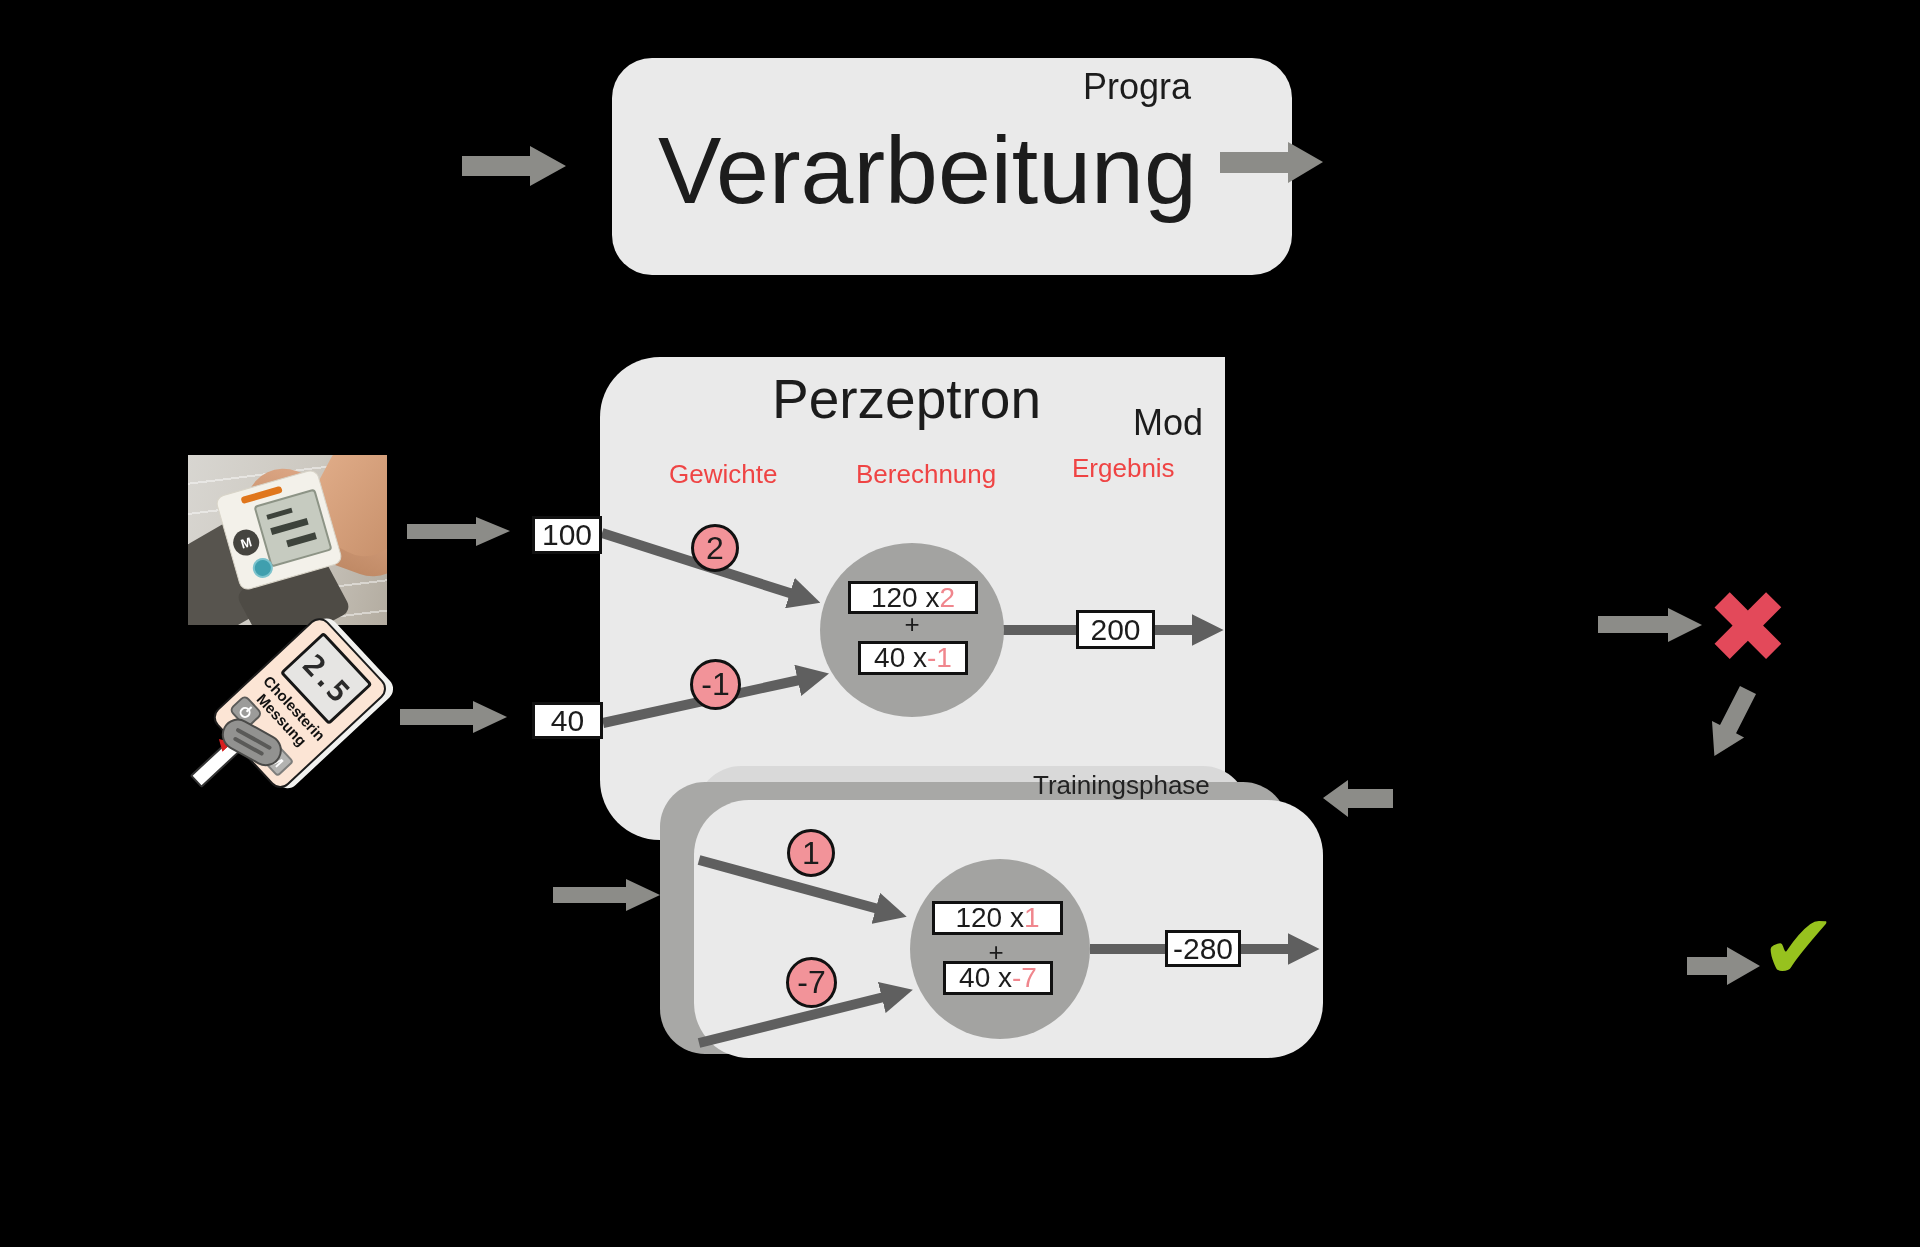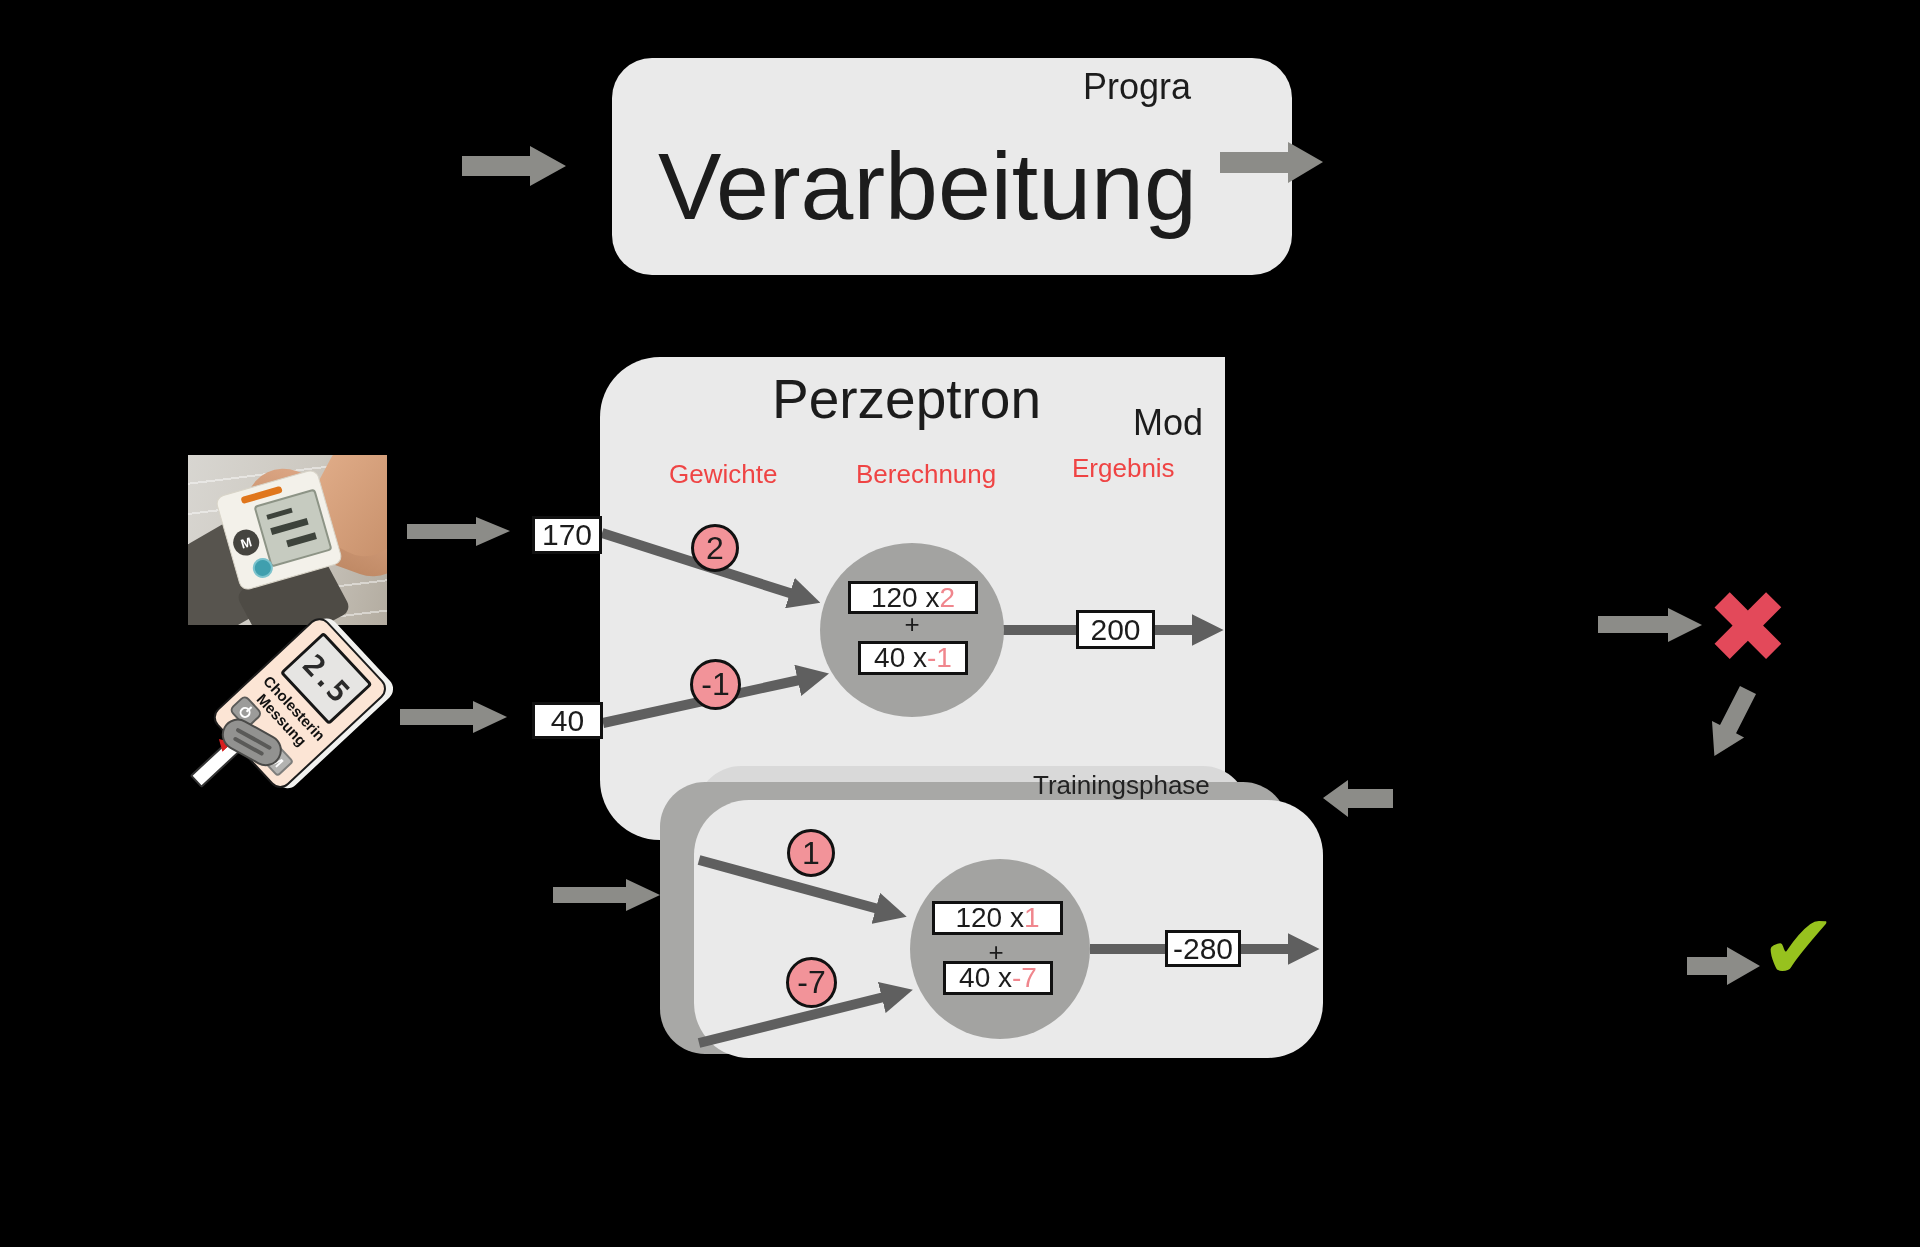--- a/index.html
+++ b/index.html
@@ -30,21 +30,21 @@
   .chol-label{position:absolute;left:2px;width:100px;text-align:center;font-size:15px;font-weight:600;color:#111;line-height:1.1;}
 </style>
 </head>
 <body>
 
 <div id="stage">
 
   <div class="clipwrap" style="left:612px;top:58px;width:691px;height:217px;">
     <div class="card" style="left:0;top:0;width:680px;height:217px;border-radius:40px;"></div>
     <div class="abs" style="left:471px;top:8px;font-size:36px;white-space:nowrap;">Progra</div>
-    <div class="abs" style="left:46px;top:74px;font-size:95px;white-space:nowrap;">Verarbeitung</div>
+    <div class="abs" style="left:46px;top:58px;font-size:95px;white-space:nowrap;">Verarbeitung</div>
   </div>
 
   <div class="clipwrap" style="left:600px;top:357px;width:625px;height:483px;">
     <div class="card" style="left:0;top:0;width:700px;height:483px;border-radius:60px;"></div>
     <svg width="625" height="483" viewBox="0 0 625 483">
       <defs>
         <marker id="mh" viewBox="0 0 10 10" refX="2" refY="5" markerWidth="3.2" markerHeight="3.2" orient="auto">
           <path d="M0,0 L10,5 L0,10 Z" fill="#5f5f5f"></path>
         </marker>
       </defs>
@@ -69,21 +69,21 @@
         <span class="pinknum">2</span>
     </div>
     <div class="abs" style="left:294px;top:252px;width:36px;text-align:center;font-size:26px;">+</div>
     <div class="whitebox" style="left:258px;top:284px;width:110px;height:34px;font-size:28px;">
       <span>40 x </span>
         <span class="pinknum">-1</span>
     </div>
     <div class="whitebox" style="left:476px;top:253px;width:79px;height:39px;font-size:30px;">200</div>
   </div>
 
-  <div class="whitebox" style="left:532px;top:516px;width:70px;height:38px;font-size:30px;">170</div>
+  <div class="whitebox" style="left:532px;top:516px;width:70px;height:38px;font-size:30px;">100</div>
   <div class="whitebox" style="left:532px;top:702px;width:71px;height:37px;font-size:30px;">40</div>
 
   <div class="abs" style="left:696px;top:766px;width:552px;height:270px;border-radius:45px;background:var(--card-back);"></div>
   <div class="abs" style="left:660px;top:782px;width:628px;height:272px;border-radius:45px;background:var(--card-mid);"></div>
   <div class="card" style="left:694px;top:800px;width:629px;height:258px;border-radius:55px;"></div>
 
   <svg width="1920" height="1247" viewBox="0 0 1920 1247">
 
     <polygon points="462,156 530,156 530,146 566,166 530,186 530,176 462,176" fill="#8c8c88"></polygon>
     <polygon points="1220,152 1288,152 1288,142 1323,162 1288,183 1288,173 1220,173" fill="#8c8c88"></polygon>

